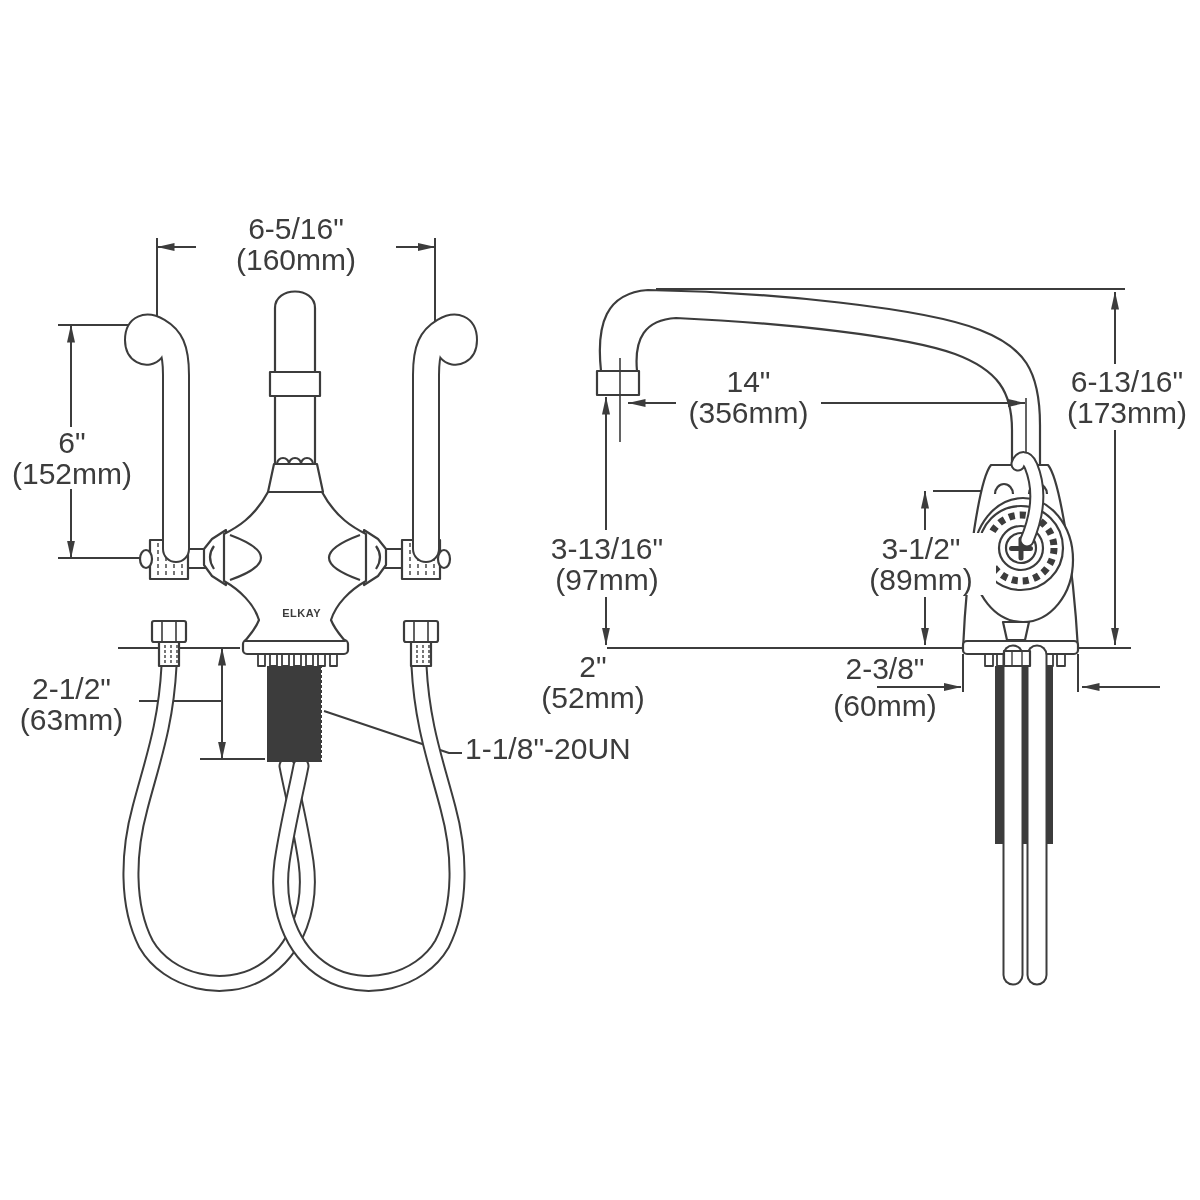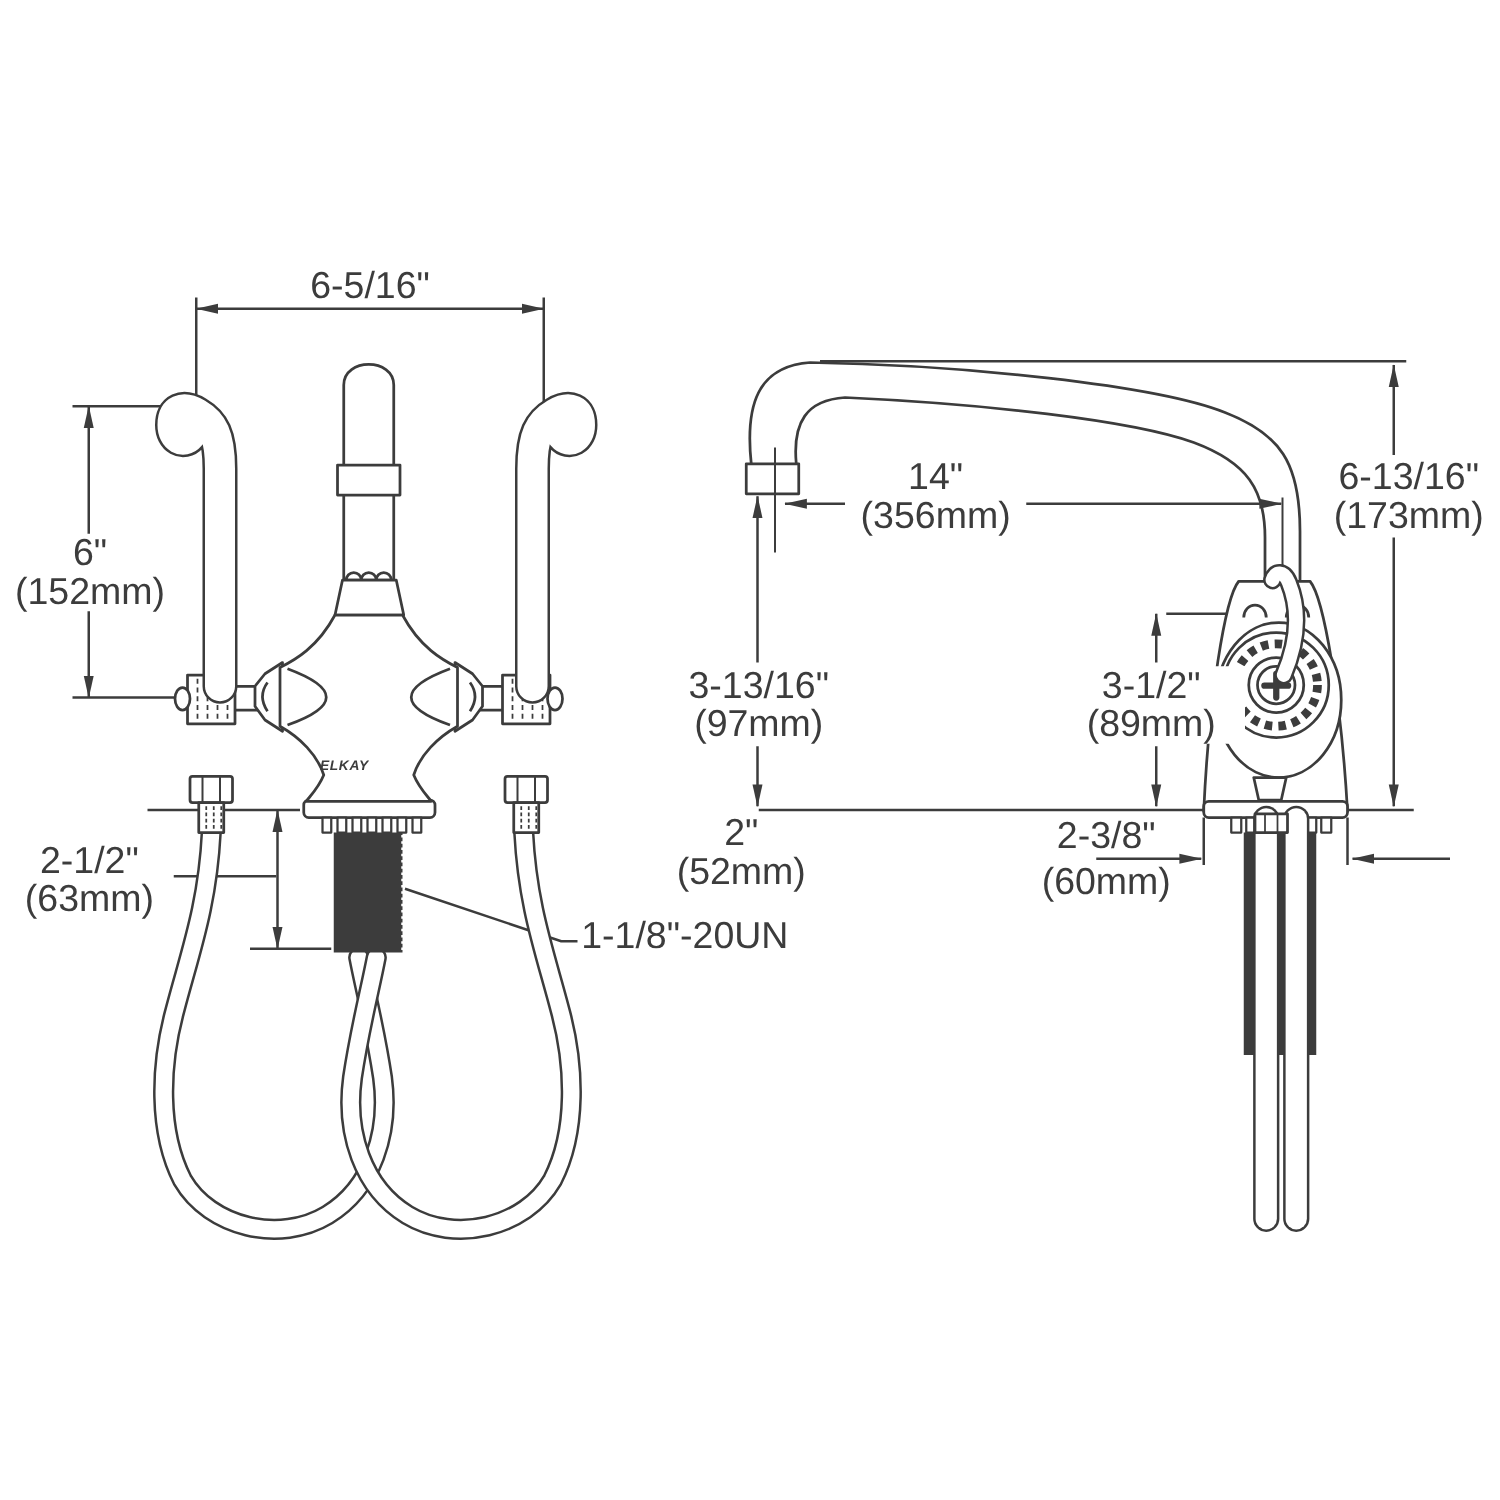--- a/index.html
+++ b/index.html
@@ -6,22 +6,22 @@
   #stage{position:relative;width:1200px;height:1200px;background:#fff;overflow:hidden;
          font-family:"Liberation Sans","DejaVu Sans",sans-serif;color:#3c3c3c;}
   #lineart{position:absolute;left:0;top:0;}
   .dim-label{position:absolute;text-align:center;font-size:30px;line-height:31px;
              color:#3c3c3c;background:#fff;white-space:nowrap;}
   .dim-label span{display:block;}
   .no-bg{background:transparent;}
   .gap-rows span{display:block;}
   .gap-rows .row1{margin-bottom:6px;}
   .single{font-size:30px;line-height:31px;}
-  #brand-logo{position:absolute;left:256px;top:607px;width:50px;text-align:left;
-              font-size:11px;line-height:12px;font-weight:bold;font-style:italic;
+  #brand-logo{position:absolute;left:271px;top:607px;width:50px;text-align:right;
+              font-size:11px;line-height:12px;font-weight:bold;
               letter-spacing:0.5px;color:#3c3c3c;background:transparent;}
 </style>
 </head>
 <body>
 
 <div id="stage">
 
 <svg id="lineart" width="1200" height="1200" viewBox="0 0 1200 1200">
   <defs>
     <marker id="arw" viewBox="0 0 18 10" refX="17.5" refY="5" markerWidth="18" markerHeight="10" markerUnits="userSpaceOnUse" orient="auto-start-reverse">
@@ -209,20 +209,21 @@
     </g>
     <g fill="#fff">
       <rect x="1004" y="651" width="26" height="15"></rect>
       <path d="M1012,651 V666 M1022,651 V666" stroke-width="1.4"></path>
     </g>
   </g>
 </svg>
 
 <div class="dim-label" style="left:196px;top:213px;width:200px;">
   <span>6-5/16"</span>
+  <span>(160mm)</span>
 </div>
 
 <div class="dim-label" style="left:2px;top:427px;width:140px;">
   <span>6"</span>
   <span>(152mm)</span>
 </div>
 
 <div class="dim-label" style="left:4px;top:673px;width:135px;">
   <span>2-1/2"</span>
   <span>(63mm)</span>

